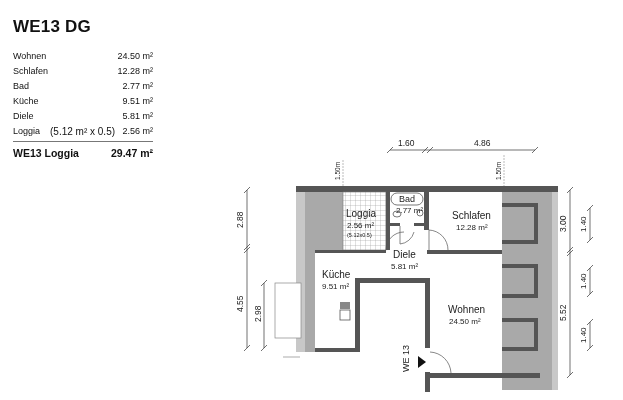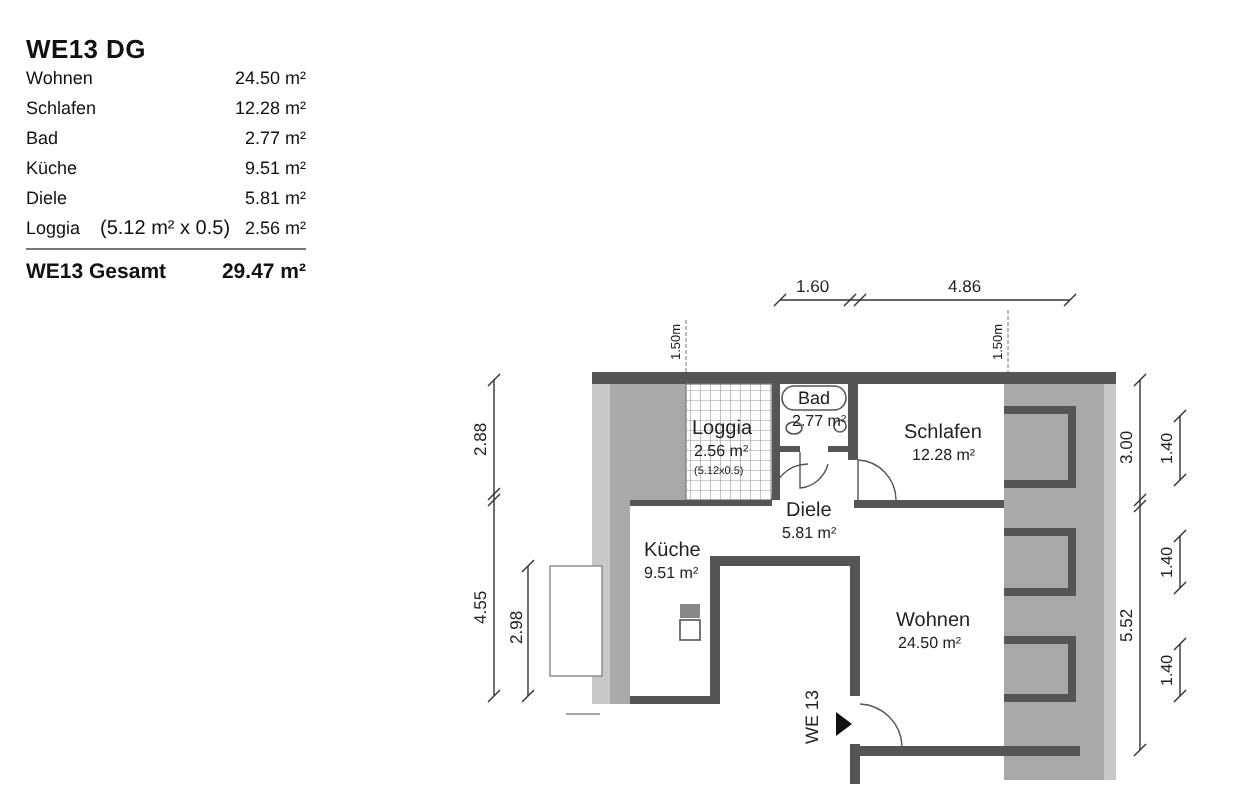--- a/index.html
+++ b/index.html
@@ -1,18 +1,18 @@
 <!DOCTYPE html>
 <html><head>
 <meta charset="utf-8">
 <style>
   html,body{margin:0;padding:0;background:#fff;}
   body{width:623px;height:400px;position:relative;overflow:hidden;font-family:"Liberation Sans",sans-serif;color:#111;}
   .areas{position:absolute;left:13px;top:17px;width:140px;font-size:9px;}
-  .areas .title{font-weight:bold;font-size:13px;margin-bottom:0;letter-spacing:0.2px;}
+  .areas .title{font-weight:bold;font-size:17px;margin-bottom:12px;letter-spacing:0.2px;}
   .areas .row{position:relative;height:15px;line-height:15px;}
   .areas .row .name{position:absolute;left:0;}
   .areas .row .note{position:absolute;left:37px;font-size:10px;}
   .areas .row .val{position:absolute;right:0;}
   .areas .rule{border-top:1px solid #777;margin-top:2px;margin-bottom:3px;}
   .areas .total{position:relative;height:16px;line-height:16px;font-weight:bold;font-size:10.5px;}
   .areas .total .val{position:absolute;right:0;}
   .plan{position:absolute;left:0;top:0;}
   .plan text{font-family:"Liberation Sans",sans-serif;fill:#222;}
 </style>
@@ -41,21 +41,21 @@
     <span class="name">Diele</span>
     <span class="val">5.81 m²</span>
   </div>
   <div class="row">
     <span class="name">Loggia</span>
     <span class="note">(5.12 m² x 0.5)</span>
     <span class="val">2.56 m²</span>
   </div>
   <div class="rule"></div>
   <div class="total">
-    <span>WE13  Gesamt</span>
+    <span>WE13  Loggia</span>
     <span class="val">29.47 m²</span>
   </div>
 </div>
 
 <svg class="plan" width="623" height="400" viewBox="0 0 623 400">
   <defs>
     <pattern id="tiles" width="5" height="5" patternUnits="userSpaceOnUse">
       <rect width="5" height="5" fill="#fff"></rect>
       <path d="M5 0 L0 0 0 5" fill="none" stroke="#9a9a9a" stroke-width="0.6"></path>
     </pattern>

